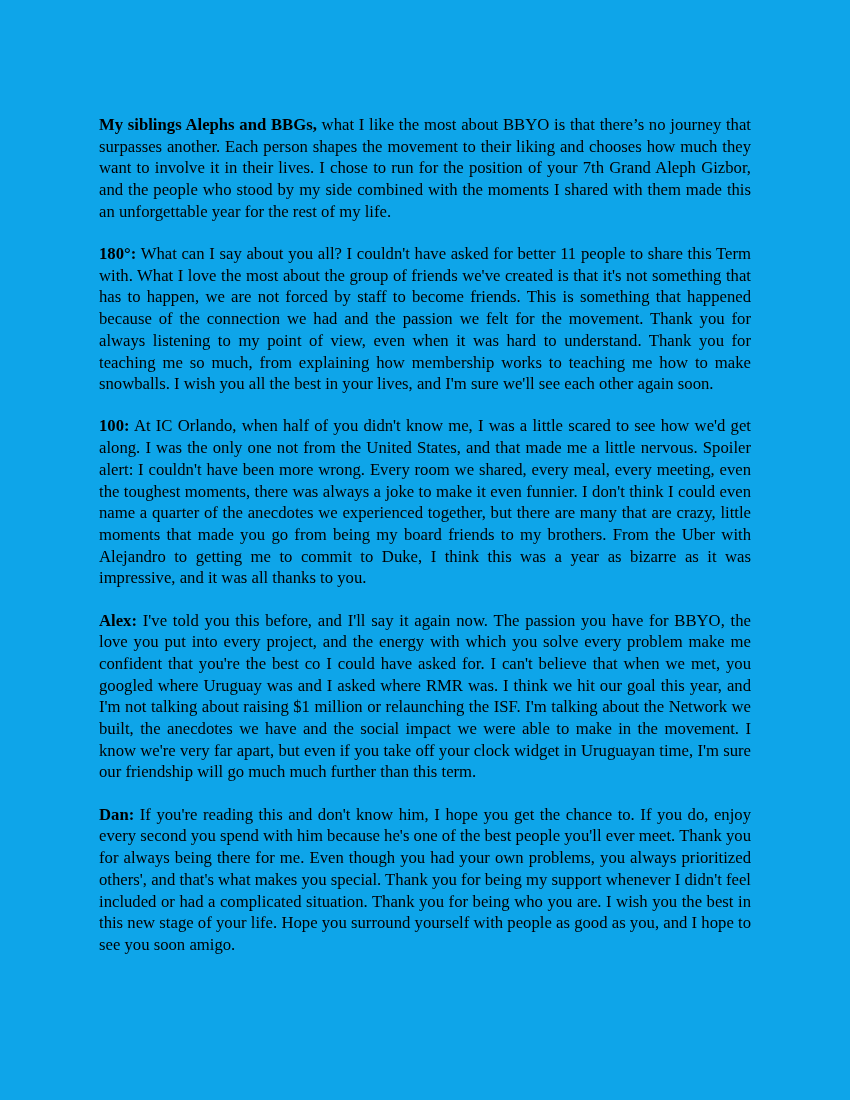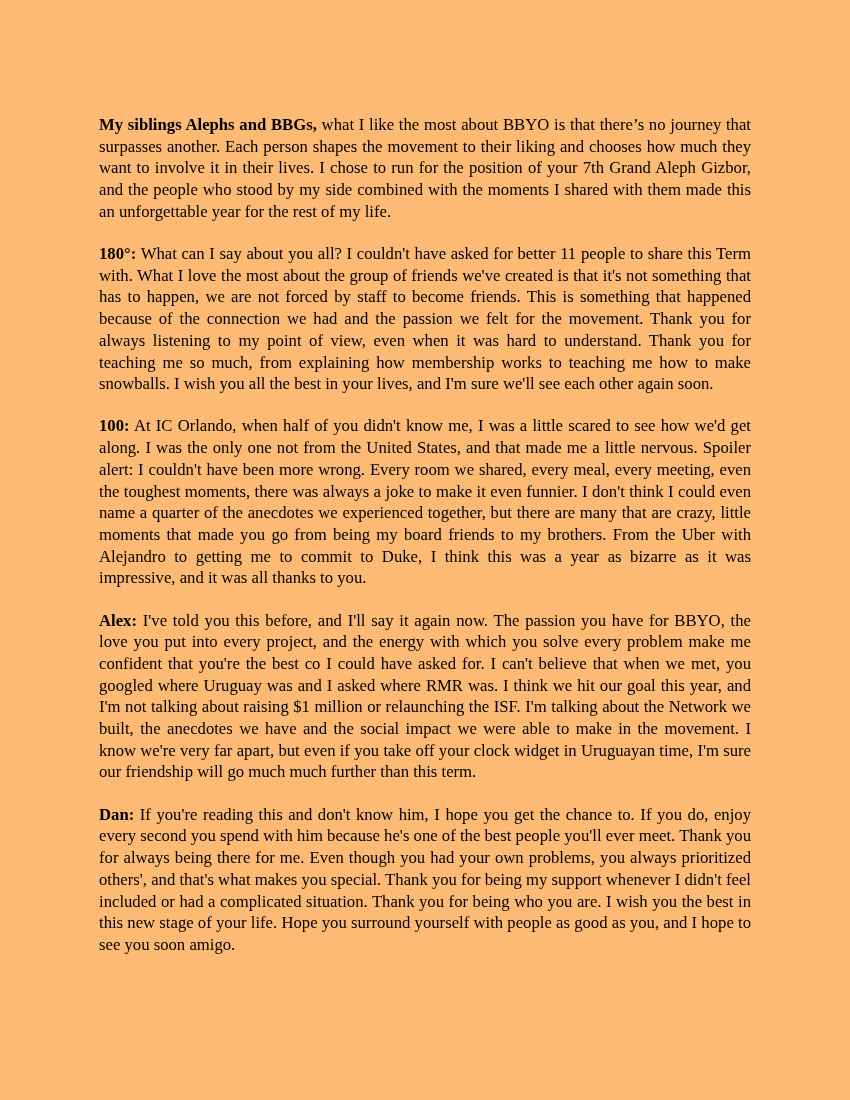--- a/index.html
+++ b/index.html
@@ -4,21 +4,21 @@
 <style>
   html, body {
     margin: 0;
     padding: 0;
     background: #ffffff;
   }
   .page {
     position: relative;
     width: 850px;
     height: 1100px;
-    background: #fdba74;
+    background: #0ea5e9;
     box-sizing: border-box;
     padding: 114px 99px 0 99px;
     overflow: hidden;
   }
   .doc-text p {
     margin: 0 0 20.5px 0;
     font-family: "Liberation Serif", serif;
     font-size: 16.7px;
     line-height: 21.7px;
     color: #000000;

